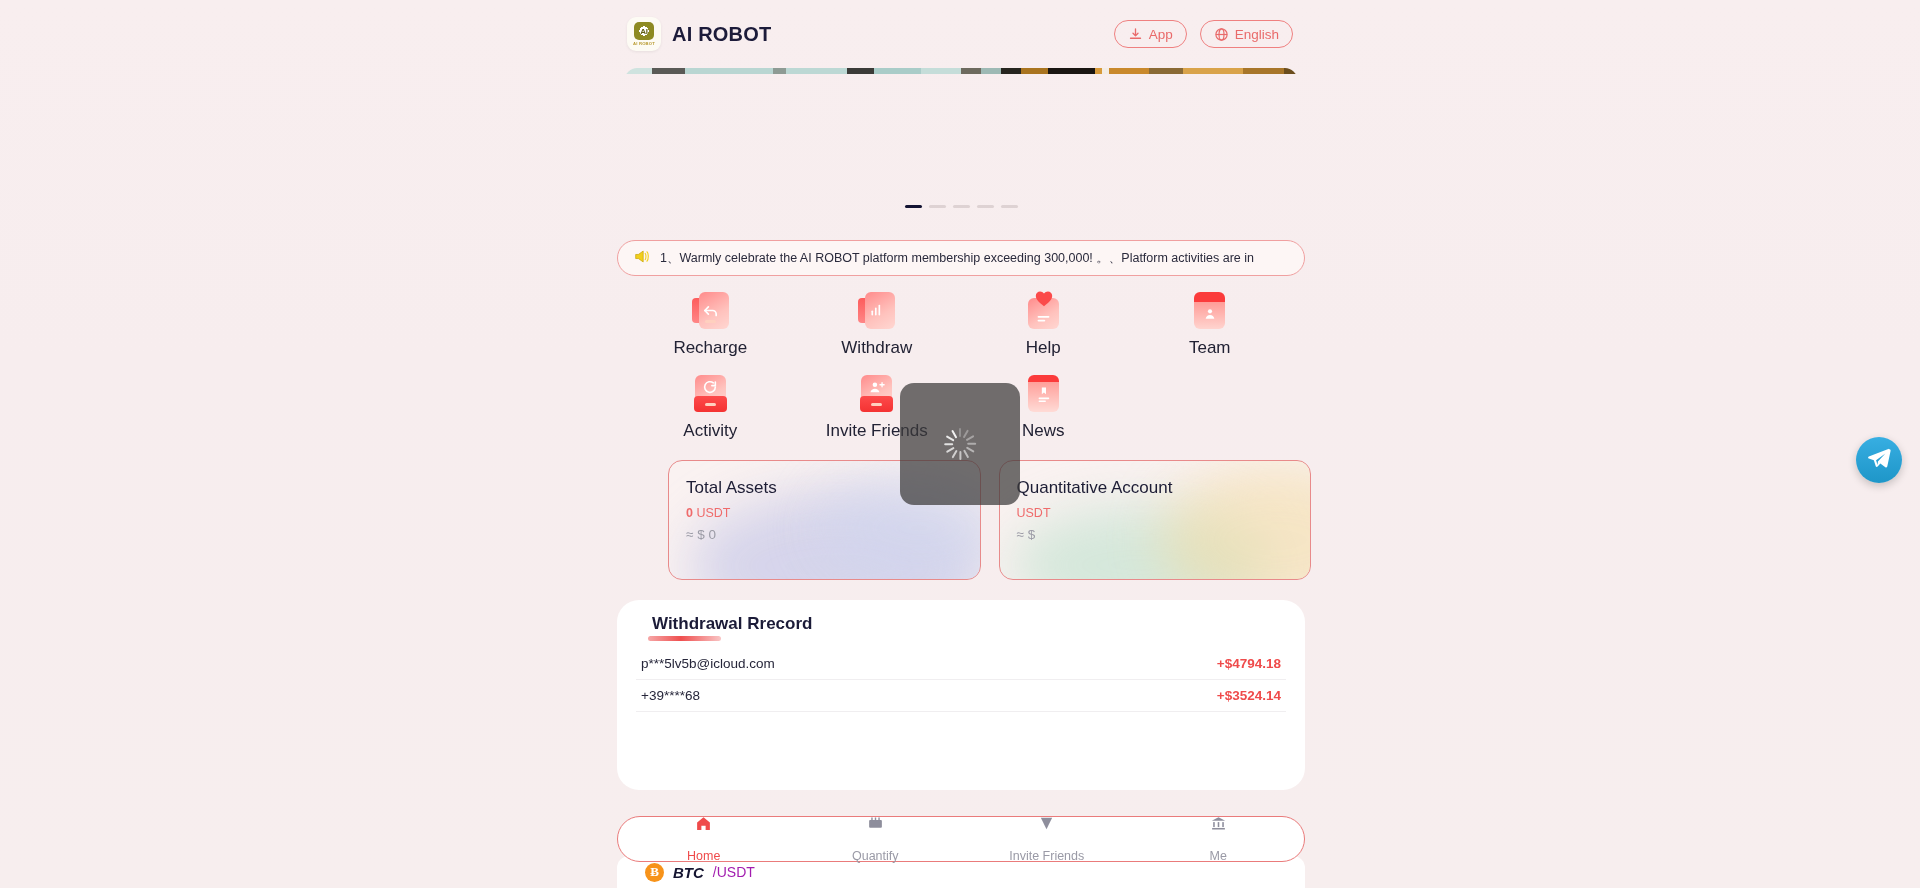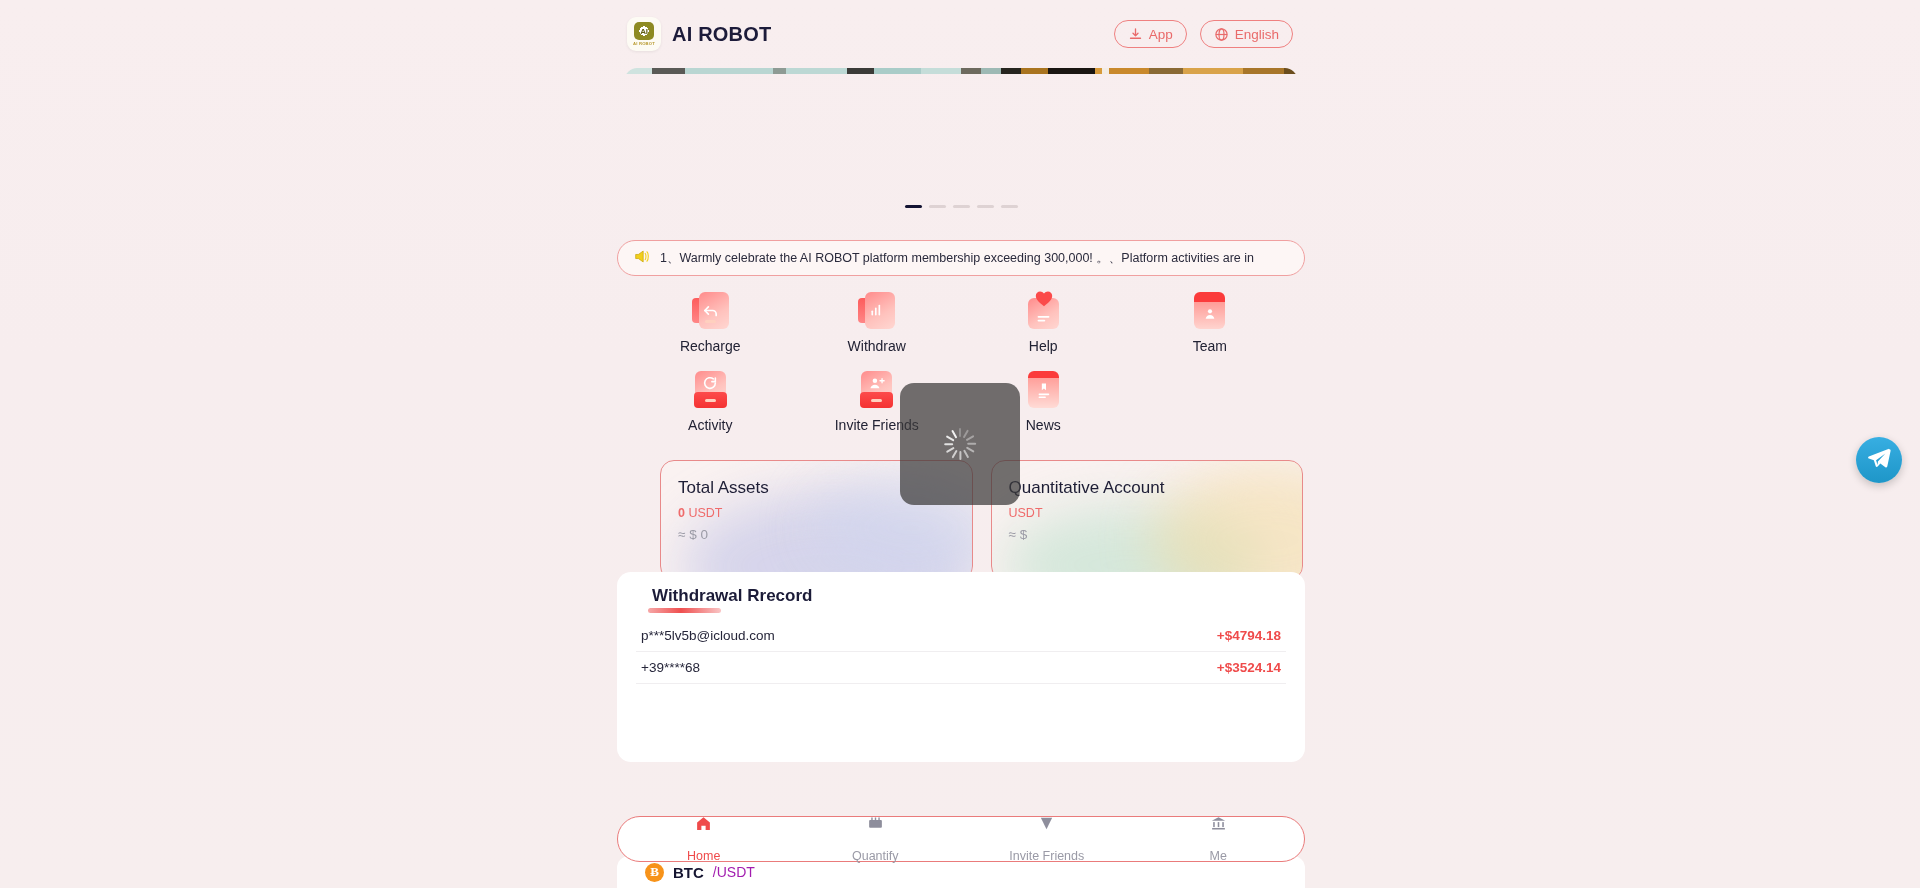--- a/index.html
+++ b/index.html
@@ -147,27 +147,27 @@
   .ic .glyph {
     position: absolute; inset: 0;
     display: flex; align-items: center; justify-content: center;
     color: #fff; z-index: 3;
   }
   .ic .heart {
     position: absolute; left: 9px; top: -3px;
     width: 20px; height: 18px; z-index: 4;
   }
   .grid-label {
-    font-size: 14px; color: #222234; text-align: center;
+    font-size: 17px; color: #222234; text-align: center;
     white-space: nowrap;
   }
 
   
   .assets {
-    position: absolute; left: 0; top: 460px;
+    position: absolute; left: 8px; top: 460px;
     width: 688px; height: 120px;
     display: flex; gap: 18px; padding-left: 45px;
   }
   .asset-card {
     position: relative; flex: 1;
     border: 1px solid #e88a8a; border-radius: 14px;
     background: #faf2f1;
     overflow: hidden;
     padding: 17px 0 0 17px;
     cursor: pointer;
@@ -189,23 +189,23 @@
     font-size: 12.5px; color: #ef6b6b; margin-bottom: 7px;
   }
   .asset-usdt b { font-weight: bold; }
   .asset-usd {
     position: relative; z-index: 2;
     font-size: 13.5px; color: #9b9ba6;
   }
 
   
   .record {
-    position: absolute; left: 2px; top: 572px;
+    position: absolute; left: 2px; top: 600px;
     width: 688px; height: 190px;
-    background: #fff; border-radius: 14px;
+    background: #fff; border-radius: 22px;
     padding: 14px 19px 0 19px;
   }
   .record-title {
     position: relative; display: inline-block;
     font-size: 17px; font-weight: bold; color: #1b1b38;
     margin-left: 16px; margin-bottom: 14px;
   }
   .record-title::after {
     content: ""; position: absolute;
     left: -4px; bottom: -7px; width: 73px; height: 5px;
@@ -228,21 +228,21 @@
     background: #fff; border-radius: 12px 12px 0 0;
     display: flex; align-items: center; gap: 9px;
     padding: 0 28px;
   }
   .btc-coin {
     width: 19px; height: 19px; border-radius: 50%;
     background: #f7931a; color: #fff;
     display: flex; align-items: center; justify-content: center;
     font-size: 13px; font-weight: bold; font-family: "Liberation Serif", serif;
   }
-  .btc-name { font-size: 15px; font-weight: bold; color: #151531; }
+  .btc-name { font-size: 15px; font-weight: bold; color: #151531; font-style: italic; }
   .btc-pair { font-size: 14px; color: #a21caf; }
 
   
   .bottomnav {
     position: absolute; left: 2px; top: 816px;
     width: 688px; height: 46px;
     background: #fff;
     border: 1px solid #ea7b7b; border-radius: 24px;
     display: flex; align-items: center;
     z-index: 8;

